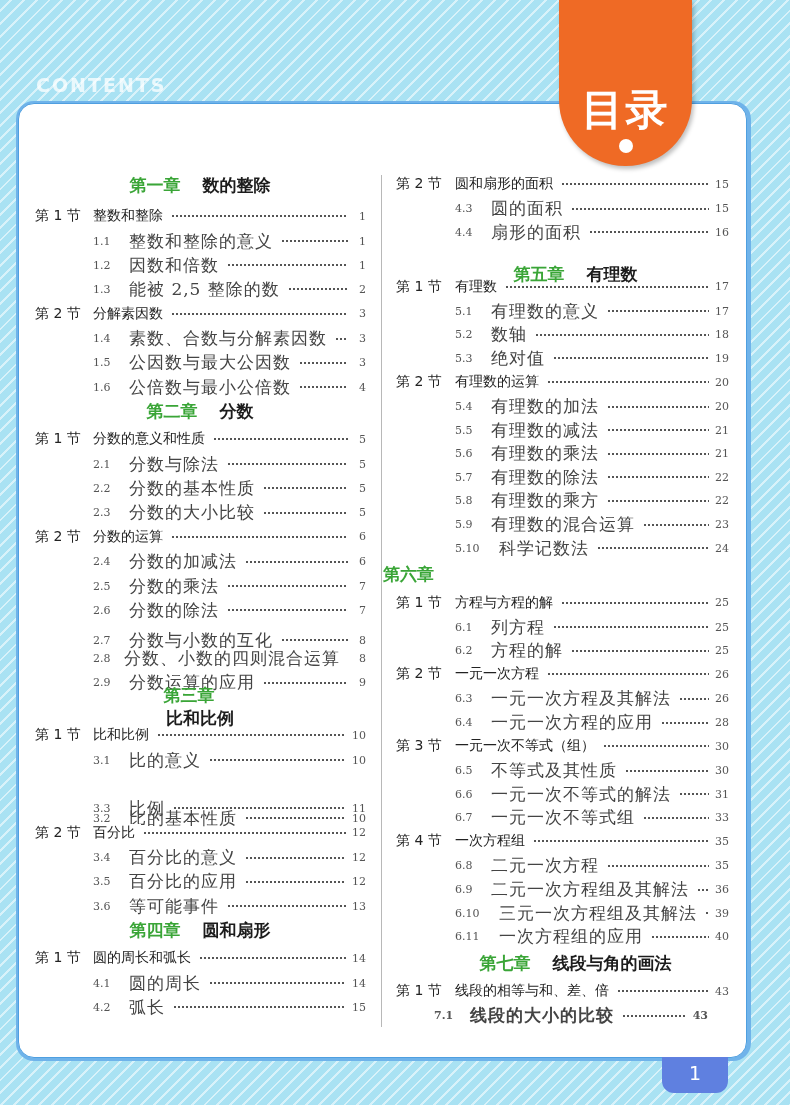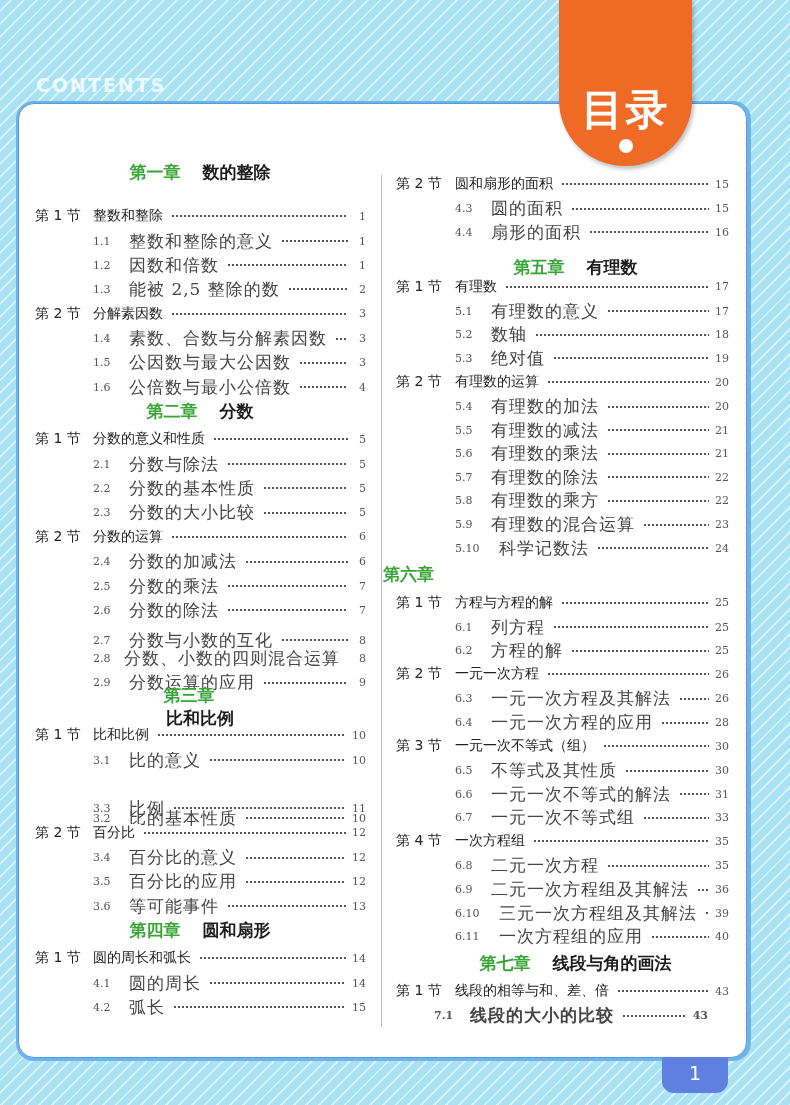--- a/index.html
+++ b/index.html
@@ -75,21 +75,21 @@
 <div class="panel-shadow"></div>
 <div class="panel"></div>
 <div class="tab">
   <div class="tab-title">目录</div>
   <div class="tab-dot"></div>
 </div>
 <div class="divider"></div>
 <div class="page-num-tab">1</div>
 
 <div id="toc-left">
-    <div class="chapter" style="left: 35px; width: 330px; top: 157px; text-align: right;">
+    <div class="chapter" style="left: 35px; width: 330px; top: 170px; text-align: right;">
       <span class="ch-num">第一章</span>
       <span class="ch-title">数的整除</span>
     </div>
     <div class="row" style="left: 35px; width: 331px; top: 205px;">
       <span class="sec-label">第 1 节</span>
       <div class="inner" style="left: 58px; right: 0px;">
         <span class="sec-title">整数和整除</span>
         <span class="leader"></span>
         <span class="pg">1</span>
       </div>
@@ -307,21 +307,21 @@
       <span class="sub-title">圆的面积</span>
       <span class="leader"></span>
       <span class="pg">15</span>
     </div>
     <div class="row" style="left: 455px; width: 274px; top: 221.1px;">
       <span class="sub-num">4.4</span>
       <span class="sub-title">扇形的面积</span>
       <span class="leader"></span>
       <span class="pg">16</span>
     </div>
-    <div class="chapter" style="left: 383px; width: 385px; top: 252px; text-align: right;">
+    <div class="chapter" style="left: 383px; width: 385px; top: 259px; text-align: right;">
       <span class="ch-num">第五章</span>
       <span class="ch-title">有理数</span>
     </div>
     <div class="row" style="left: 396px; width: 333px; top: 275.7px;">
       <span class="sec-label">第 1 节</span>
       <div class="inner" style="left: 59px; right: 0px;">
         <span class="sec-title">有理数</span>
         <span class="leader"></span>
         <span class="pg">17</span>
       </div>

